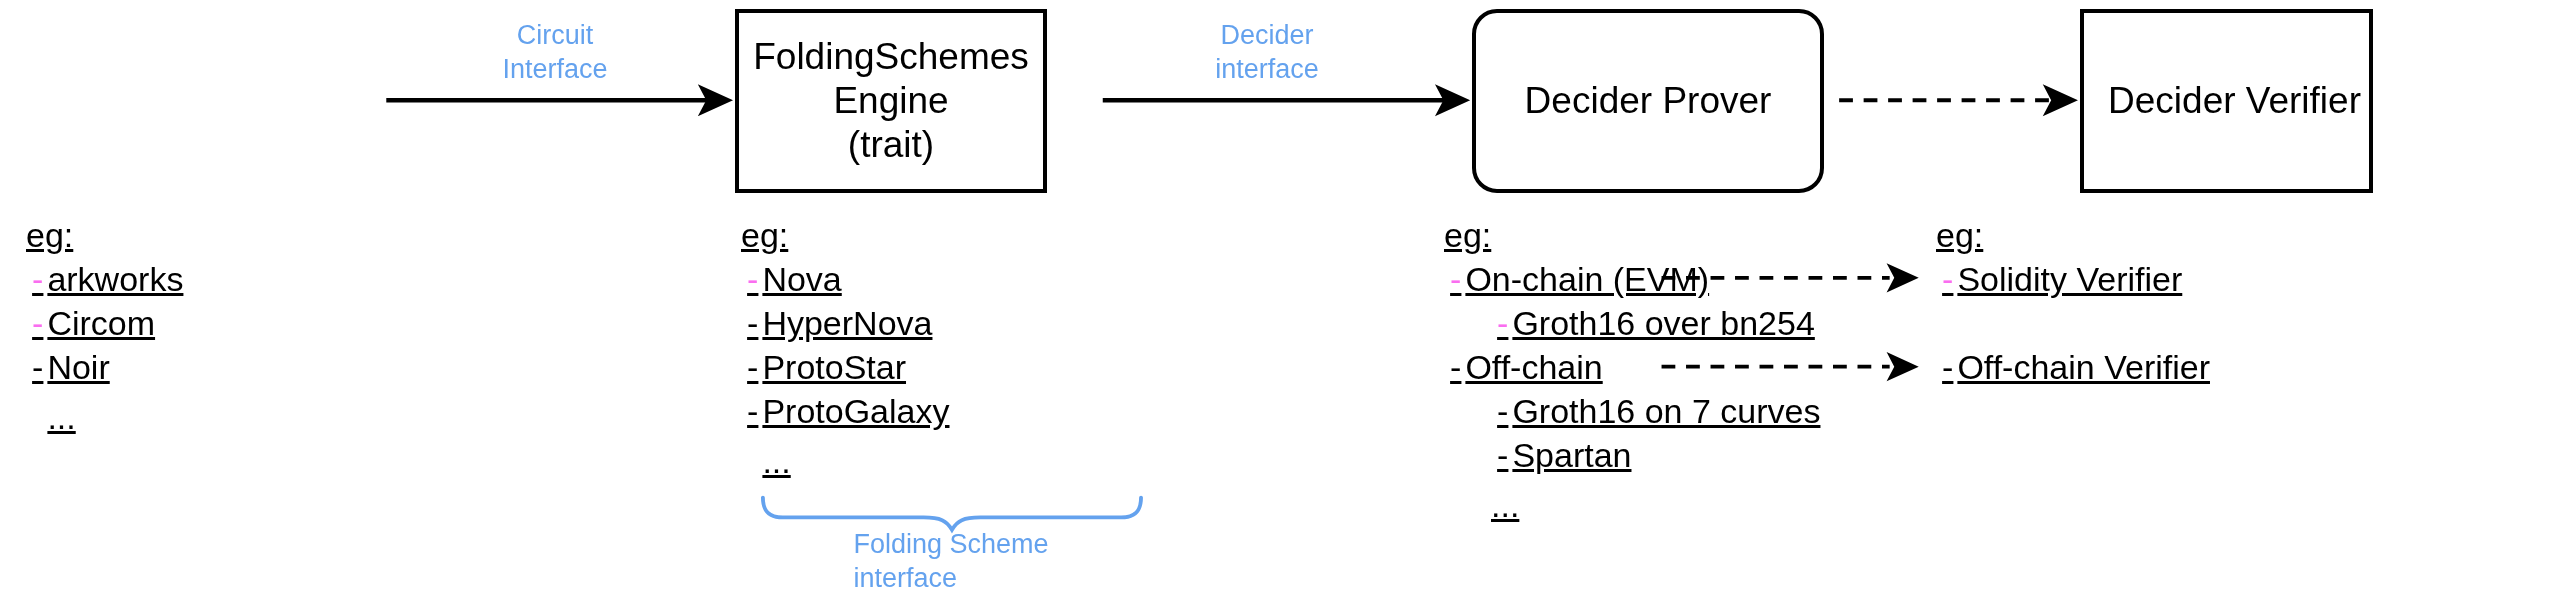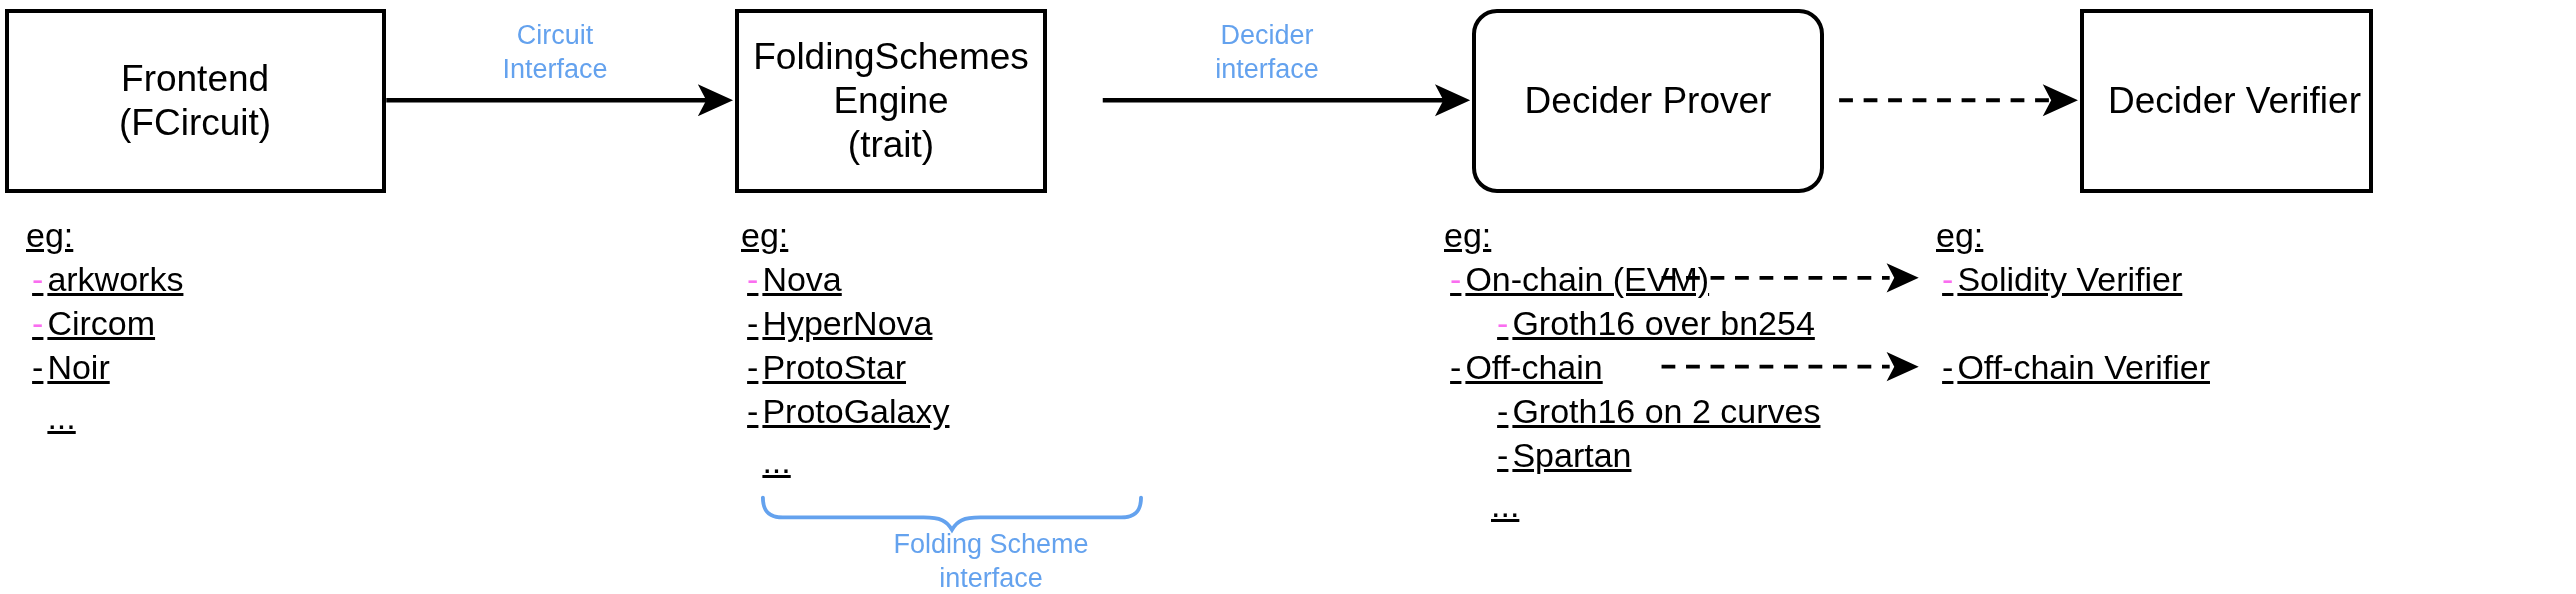--- a/index.html
+++ b/index.html
@@ -49,23 +49,22 @@
   .edge-label-decider{left:1267px;}
 
   .brace-label{
     position:absolute;
     left:951px;
     top:527px;
     transform:translateX(-50%);
     color:#64a2ee;
     font-size:27px;
     line-height:34px;
-    text-align:center;
+    text-align:left;
     white-space:nowrap;
-    margin-left:40px;
   }
 
   .list{
     position:absolute;
     top:213px;
     font-size:34px;
     line-height:44px;
     white-space:nowrap;
   }
   .list-frontend{left:26px;}
@@ -103,24 +102,20 @@
     <polygon points="2506,363 2464,344 2474,363 2464,382" fill="#000"></polygon>
 
      Off-chain Verifier --&gt;
     <line x1="2170" y1="479" x2="2468" y2="479" stroke="#000" stroke-width="5" stroke-dasharray="18,14"></line>
     <polygon points="2506,479 2464,460 2474,479 2464,498" fill="#000"></polygon>
 
     
     <path d="M 996 650 C 996 668 1004 676 1022 676 L 1206 676 C 1228 676 1236 680 1243 692 C 1250 680 1258 676 1280 676 L 1464 676 C 1482 676 1490 668 1490 650" fill="none" stroke="#64a2ee" stroke-width="5" stroke-linecap="round"></path>
   </svg>
 
-  <div class="box box-frontend">
-    <div>Frontend</div>
-    <div>(FCircuit)</div>
-  </div>
 
   <div class="box box-folding">
     <div>FoldingSchemes</div>
     <div>Engine</div>
     <div>(trait)</div>
   </div>
 
   <div class="box box-prover">
     <div>Decider Prover</div>
   </div>
@@ -190,21 +185,21 @@
     <div class="row indent">
       <span class="bullet pink">-</span>
       <span>Groth16 over bn254</span>
     </div>
     <div class="row">
       <span class="bullet">-</span>
       <span>Off-chain</span>
     </div>
     <div class="row indent">
       <span class="bullet">-</span>
-      <span>Groth16 on 2 curves</span>
+      <span>Groth16 on 7 curves</span>
     </div>
     <div class="row indent">
       <span class="bullet">-</span>
       <span>Spartan</span>
     </div>
     <div class="row dots-indent">...</div>
   </div>
 
   <div class="list list-verifier">
     <div class="row">eg:</div>

